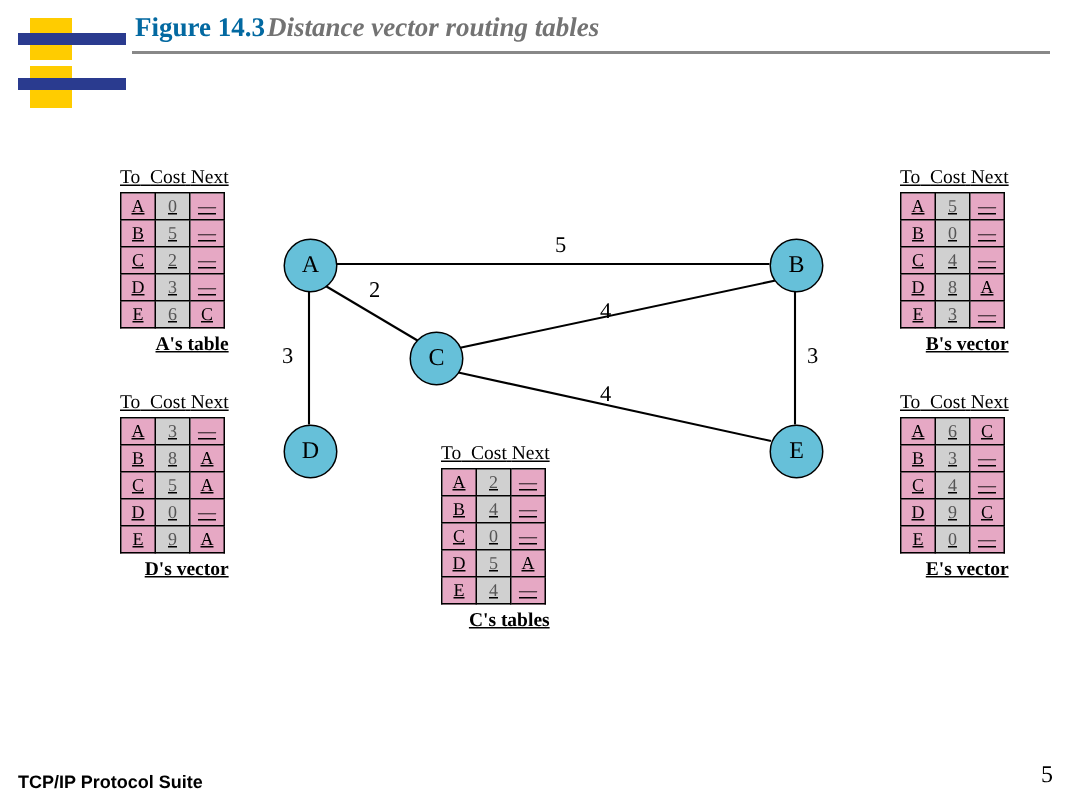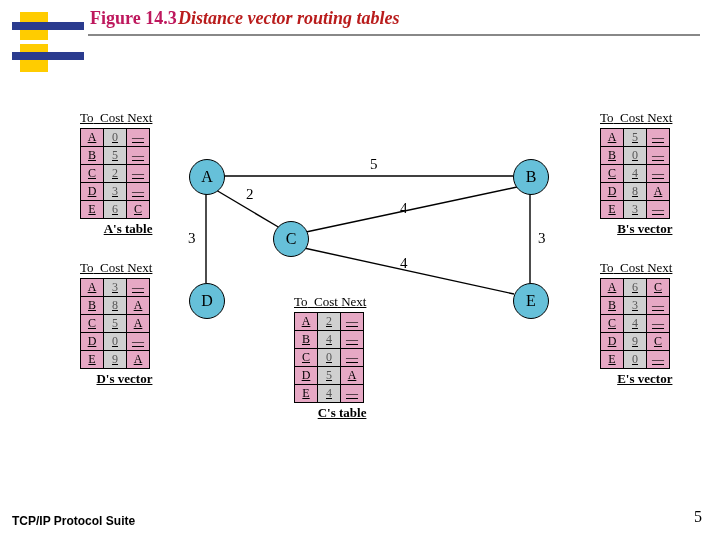--- a/index.html
+++ b/index.html
@@ -23,30 +23,30 @@
   .hdr-yellow-bot   { position: absolute; left: 20px; top: 44px; width: 28px; height: 28px; background: #ffcc00; }
   .hdr-blue-bot     { position: absolute; left: 12px; top: 52px; width: 72px; height: 8px;  background: #2a3b8f; }
   .hdr-rule         { position: absolute; left: 88px; top: 34px; width: 612px; height: 2px; background: #888; }
 
   .fig-label {
     position: absolute;
     left: 90px;
     top: 8px;
     font-weight: bold;
     font-size: 18px;
-    color: #be185d;
+    color: #0369a1;
   }
   .fig-title {
     position: absolute;
     left: 178px;
     top: 8px;
     font-weight: bold;
     font-style: italic;
     font-size: 18px;
-    color: #b91c1c;
+    color: #737373;
   }
 
   .footer-left {
     position: absolute;
     left: 12px;
     bottom: 12px;
     font-family: Verdana, Arial, sans-serif;
     font-size: 12px;
     font-weight: bold;
     margin-top: 20px;
@@ -323,19 +323,19 @@
             <td class="cost">5</td>
             <td class="next">A</td>
           </tr>
       <tr>
             <td class="to">E</td>
             <td class="cost">4</td>
             <td class="next">—</td>
           </tr>
     </tbody>
       </table>
-    <div class="cap">C's table</div>
+    <div class="cap">C's tables</div>
   </div>
 
   <div class="footer-left">TCP/IP Protocol Suite</div>
   <div class="footer-right">5</div>
 
 </div>
 
 </body></html>

